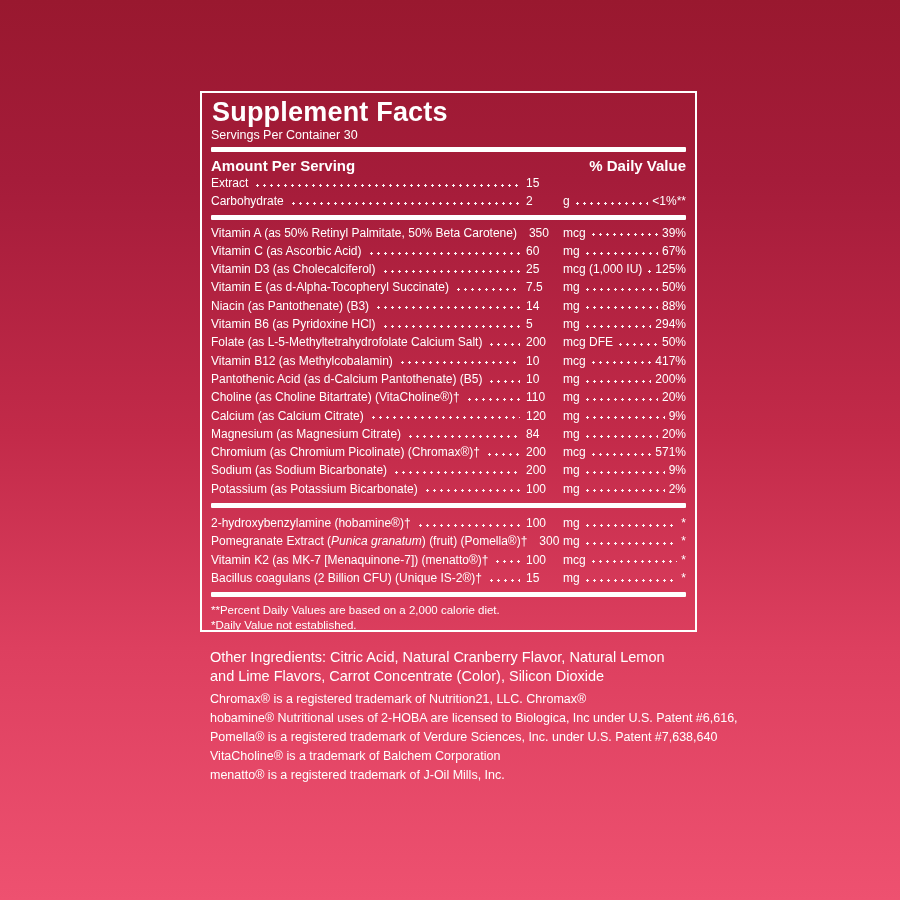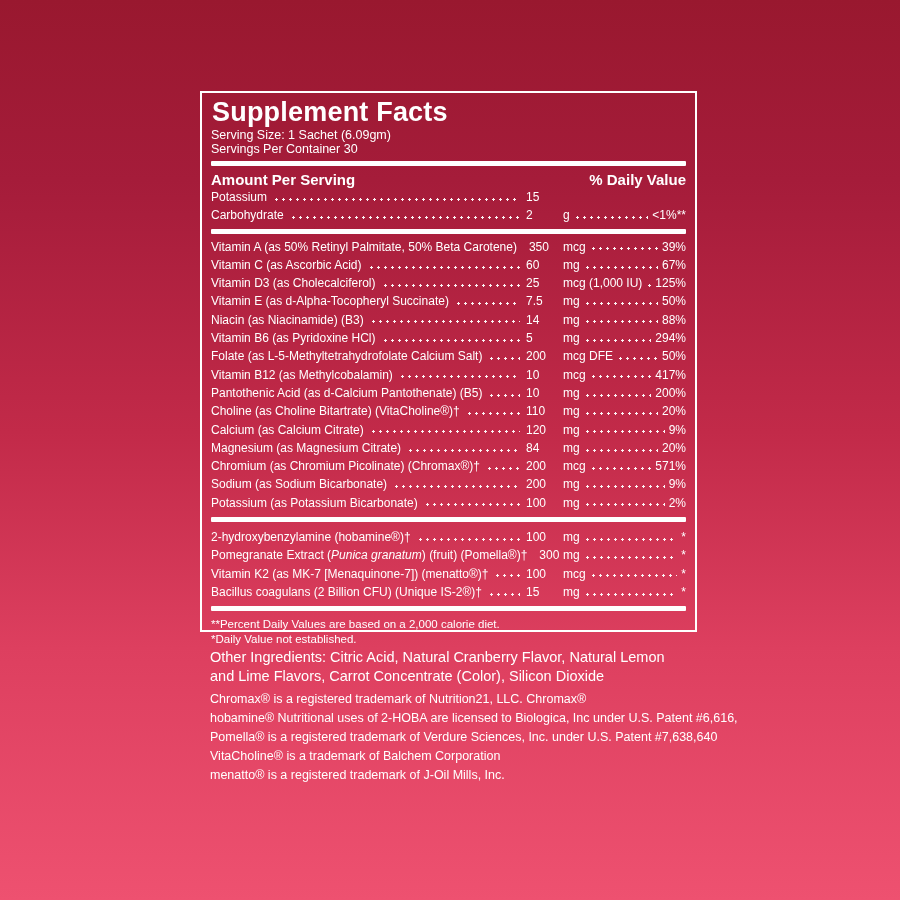--- a/index.html
+++ b/index.html
@@ -49,34 +49,33 @@
   .trademarks{
     position:absolute;left:210px;top:690px;width:640px;
     font-size:12.5px;line-height:19px;
   }
 </style>
 </head>
 <body>
 
 <div class="panel">
   <div class="sf-title">Supplement Facts</div>
-  <div class="serving-line">Serving Size: 1 Sachet (6.09gm)</div>
   <div class="serving-line">Servings Per Container 30</div>
 
   <div class="bar m1"></div>
 
   <div class="colhead">
     <span>Amount Per Serving</span>
     <span>% Daily Value</span>
   </div>
 
   <div class="rows" id="macro-rows">
       <div class="row">
         <div class="lft">
-          <span class="nm"><span>Potassium</span></span>
+          <span class="nm"><span>Extract</span></span>
           <span class="dotfill"></span>
           <span class="amt">15</span>
         </div>
         <div class="rgt nodv">
           <span class="unit"></span>
           <span class="dotfill"></span>
           <span class="pct"></span>
         </div>
       </div>
       <div class="row">
@@ -139,21 +138,21 @@
           <span class="amt">7.5</span>
         </div>
         <div class="rgt">
           <span class="unit">mg</span>
           <span class="dotfill"></span>
           <span class="pct">50%</span>
         </div>
       </div>
       <div class="row">
         <div class="lft">
-          <span class="nm"><span>Niacin (as Niacinamide) (B3)</span></span>
+          <span class="nm"><span>Niacin (as Pantothenate) (B3)</span></span>
           <span class="dotfill"></span>
           <span class="amt">14</span>
         </div>
         <div class="rgt">
           <span class="unit">mg</span>
           <span class="dotfill"></span>
           <span class="pct">88%</span>
         </div>
       </div>
       <div class="row">

